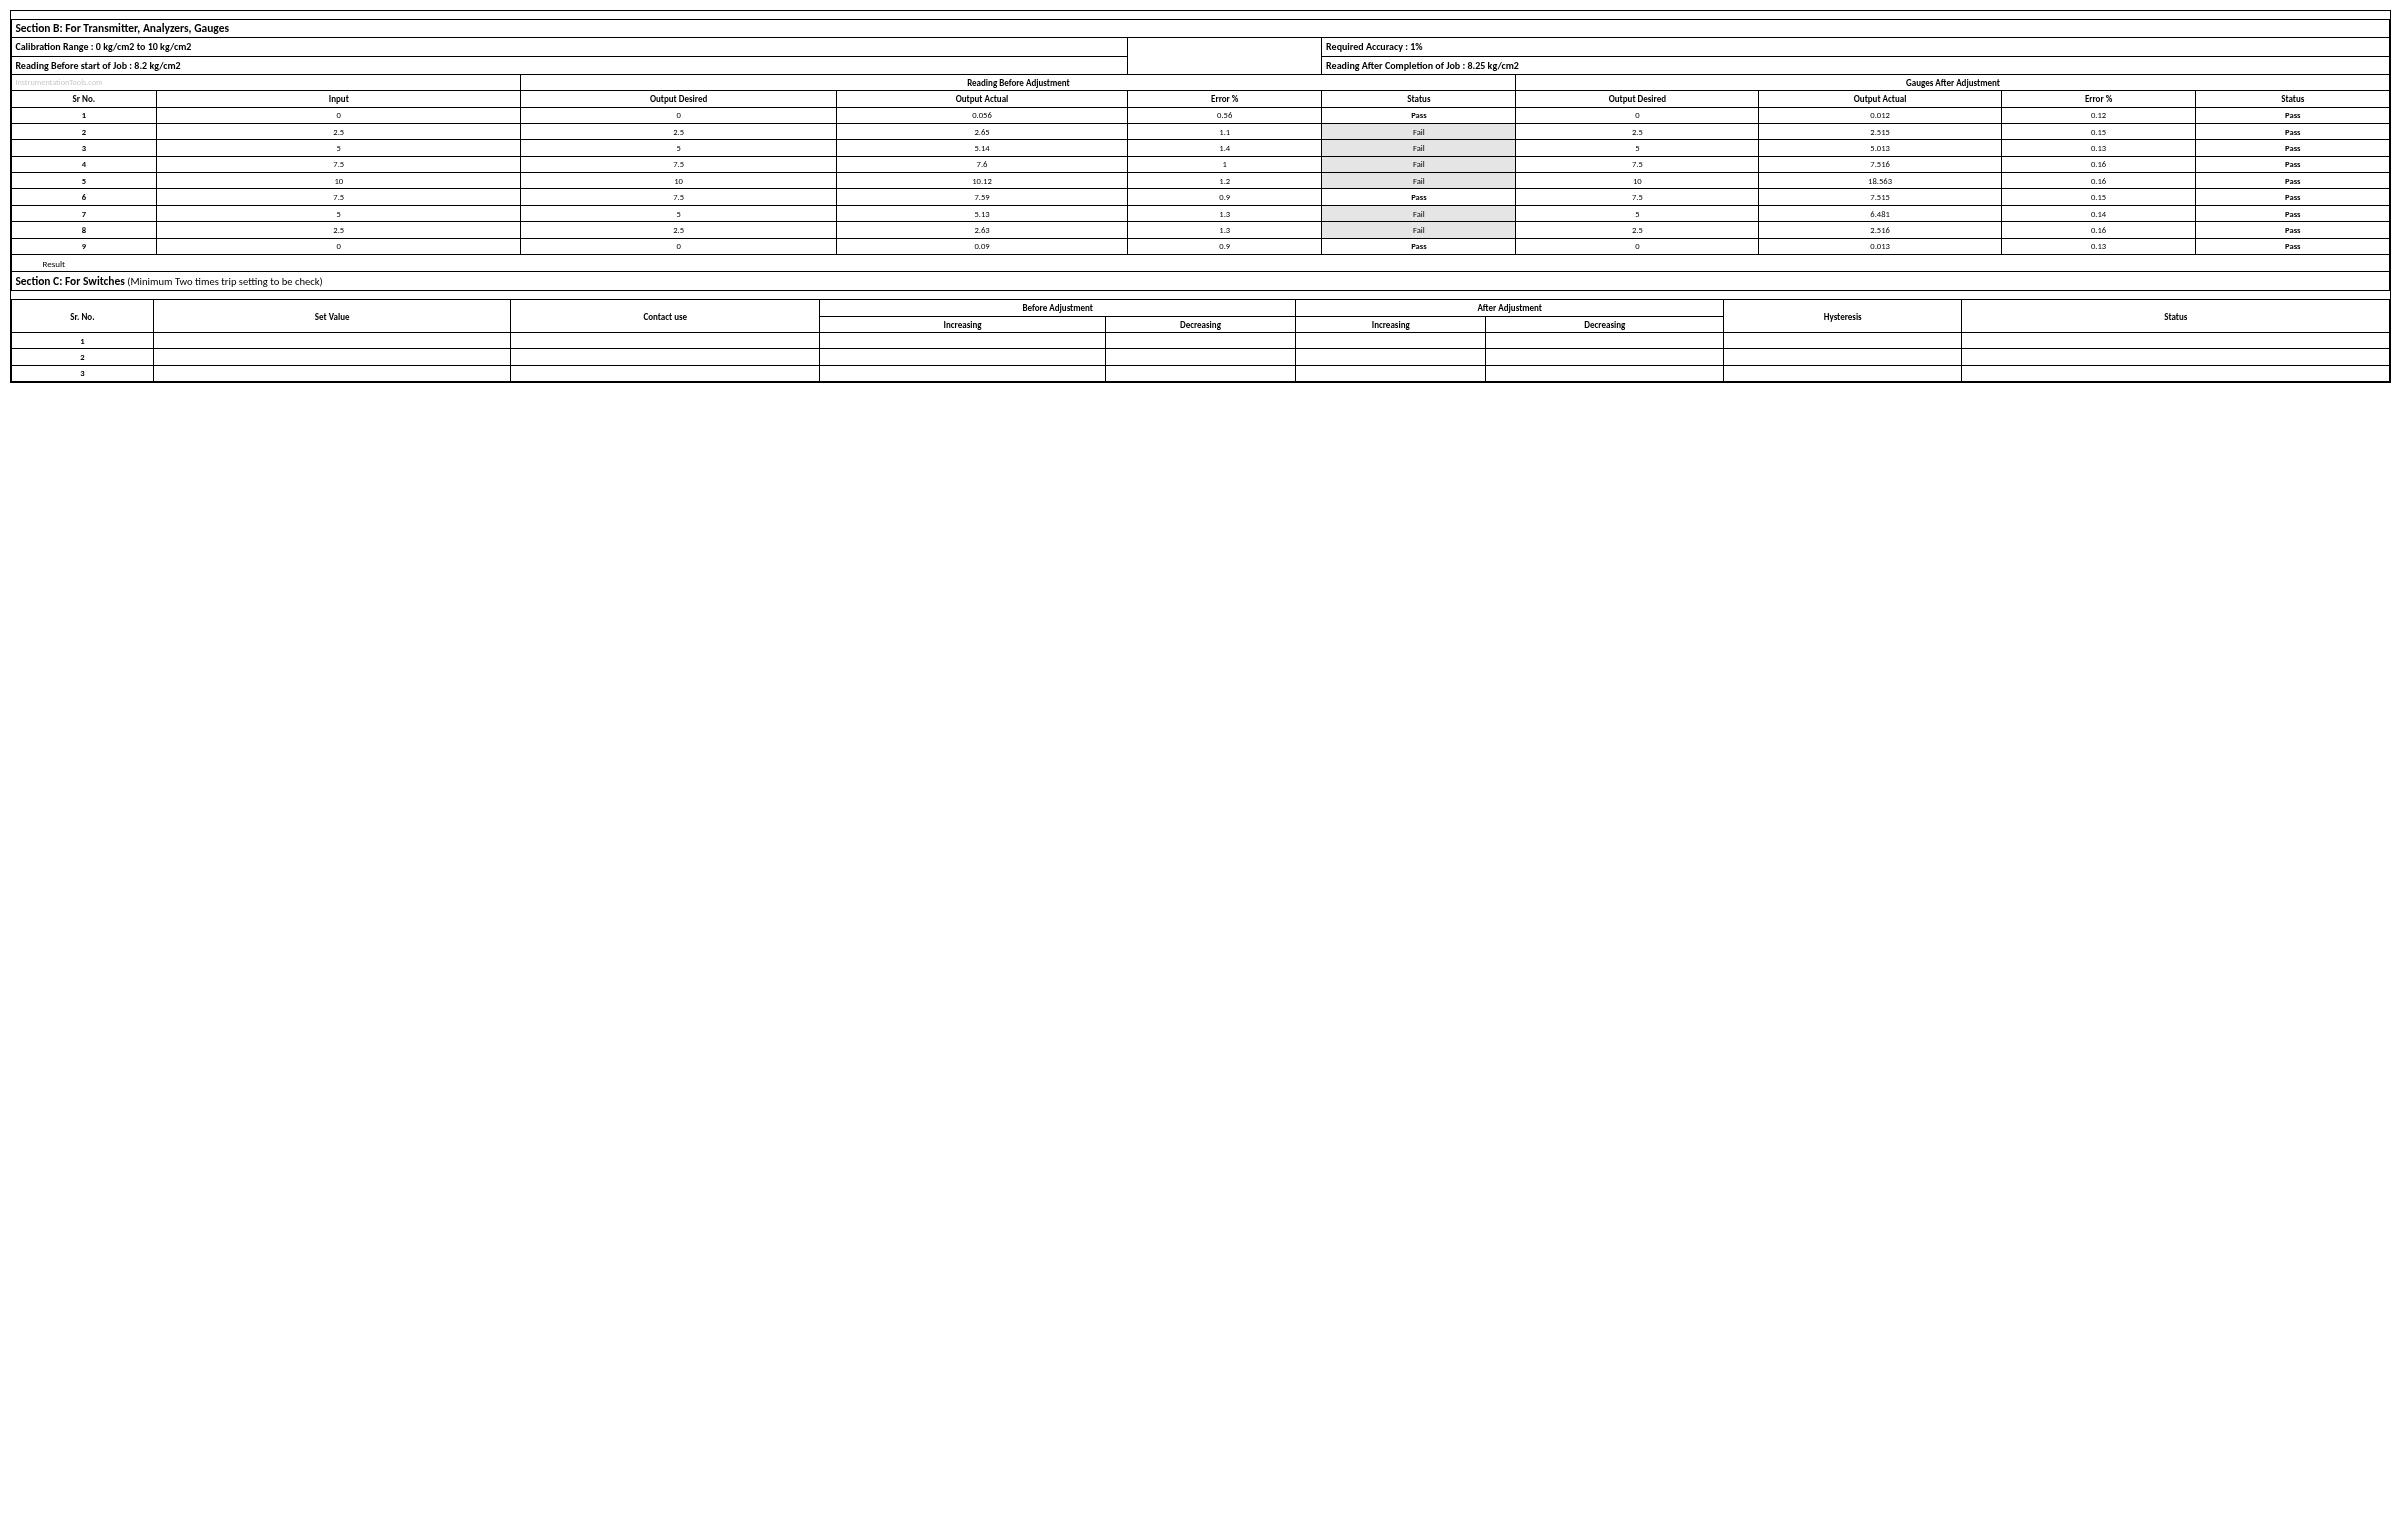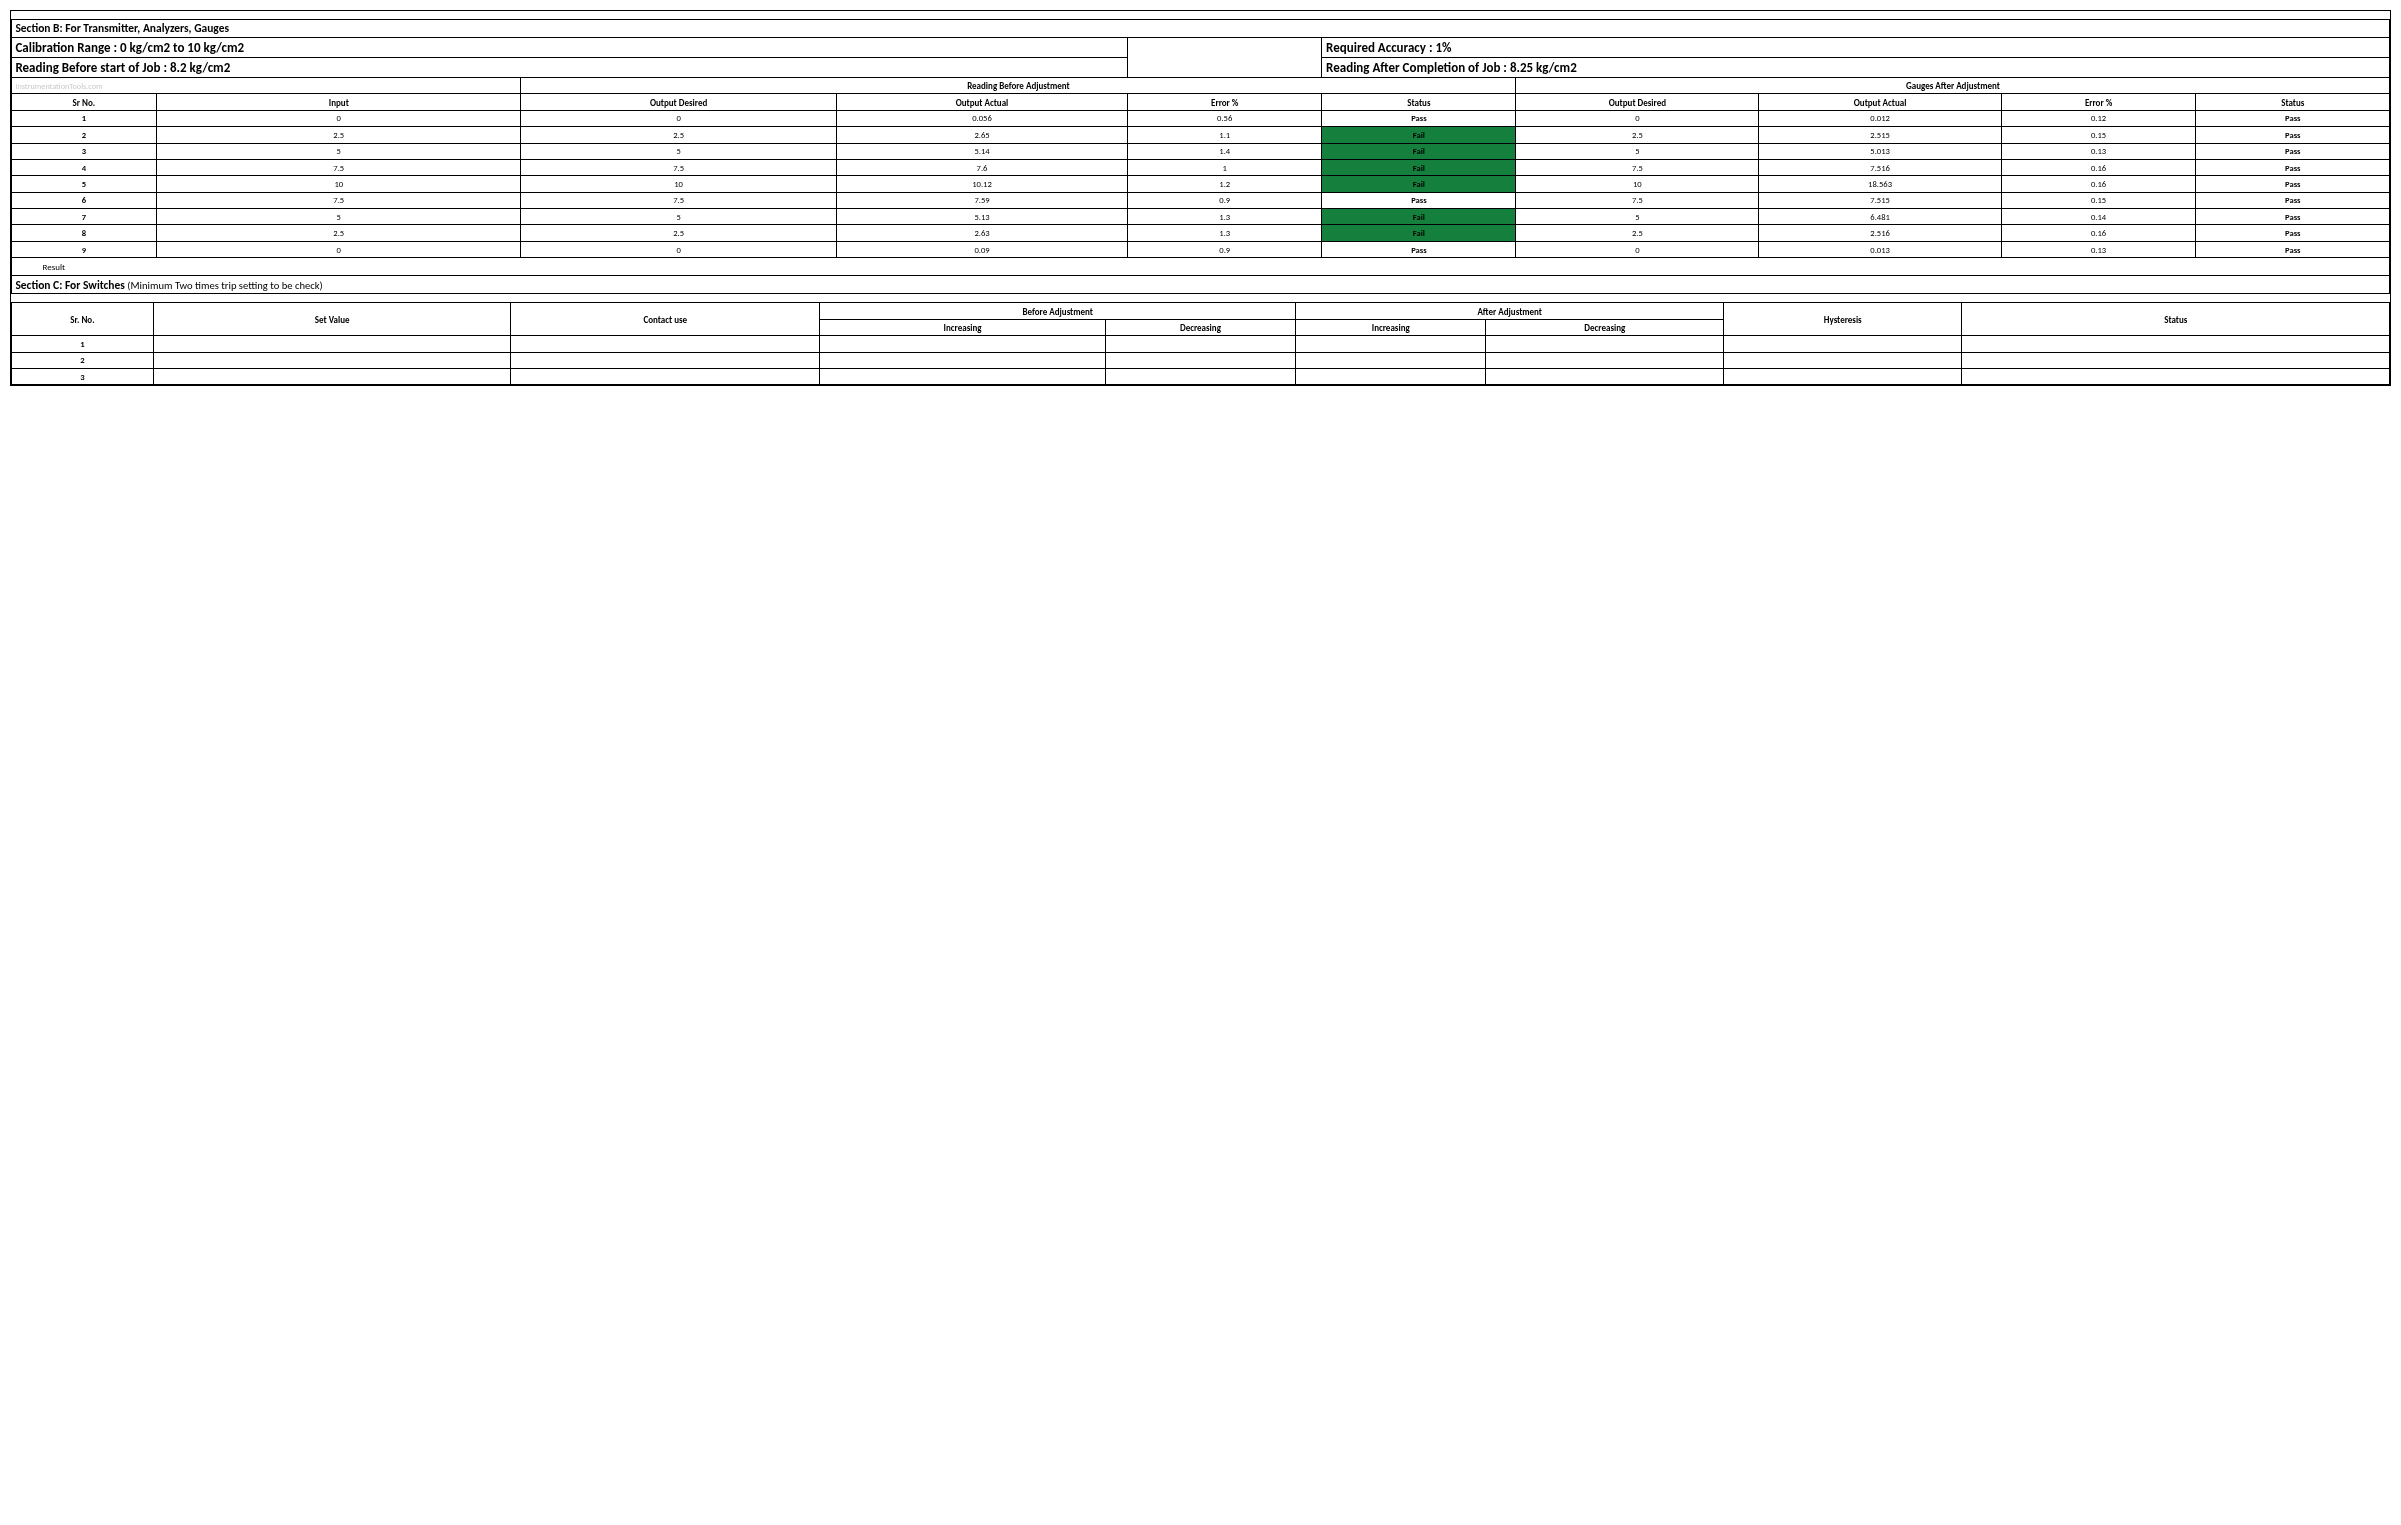--- a/index.html
+++ b/index.html
@@ -26,42 +26,42 @@
   }
   .section-title {
     font-weight: bold;
     font-size: 11.5px;
     text-align: left;
     padding: 1.9px 3.8px;
   }
   .info-left {
     font-weight: bold;
     text-align: left;
-    font-size: 13px;
+    font-size: 10px;
     padding: 1.9px 3.8px;
   }
   .wm {
     color: #c9c9c9;
     font-weight: normal;
     text-align: left;
     font-size: 8.2px;
     padding-left: 3.8px;
   }
   .hdr {
     font-weight: bold;
     text-align: center;
     font-size: 9px;
   }
   .c {
     text-align: center;
   }
   .b { font-weight: bold; }
   .fail {
-    background: #15803d;
-    font-weight: bold;
+    background: #e5e5e5;
+    font-weight: normal;
   }
   .pass {
     font-weight: bold;
   }
   .result-row td {
     font-weight: normal;
     text-align: left;
     font-size: 9px;
     height: 14.4px;
     padding-left: 31px;

